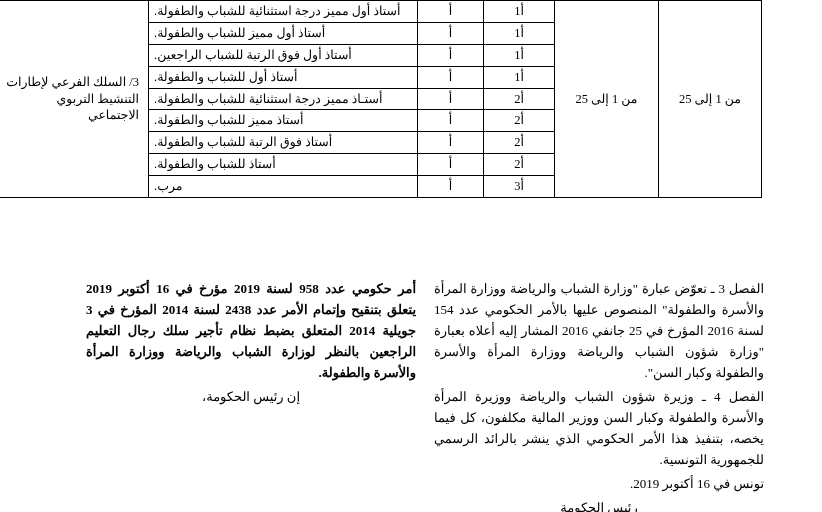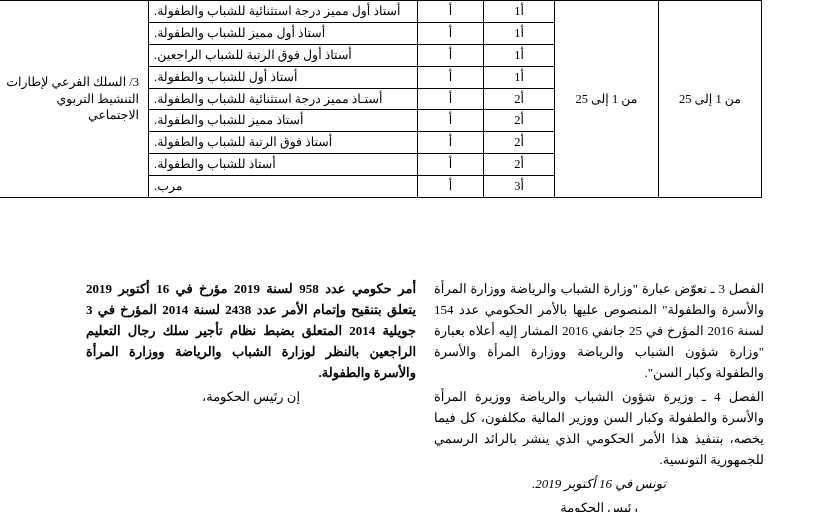--- a/index.html
+++ b/index.html
@@ -104,22 +104,21 @@
     left: 62px;
     margin-left: 24px;
   }
   .col p {
     margin: 0 0 3px 0;
   }
   .p-center {
     text-align: center;
   }
   .p-right {
-    text-align: center;
-    font-style: italic;
+    text-align: right;
   }
   .sig {
     text-align: center;
     margin-top: 2px;
   }
   .just-all {
     text-align: justify;
     text-align-last: right;
   }
   .just-all-b {

